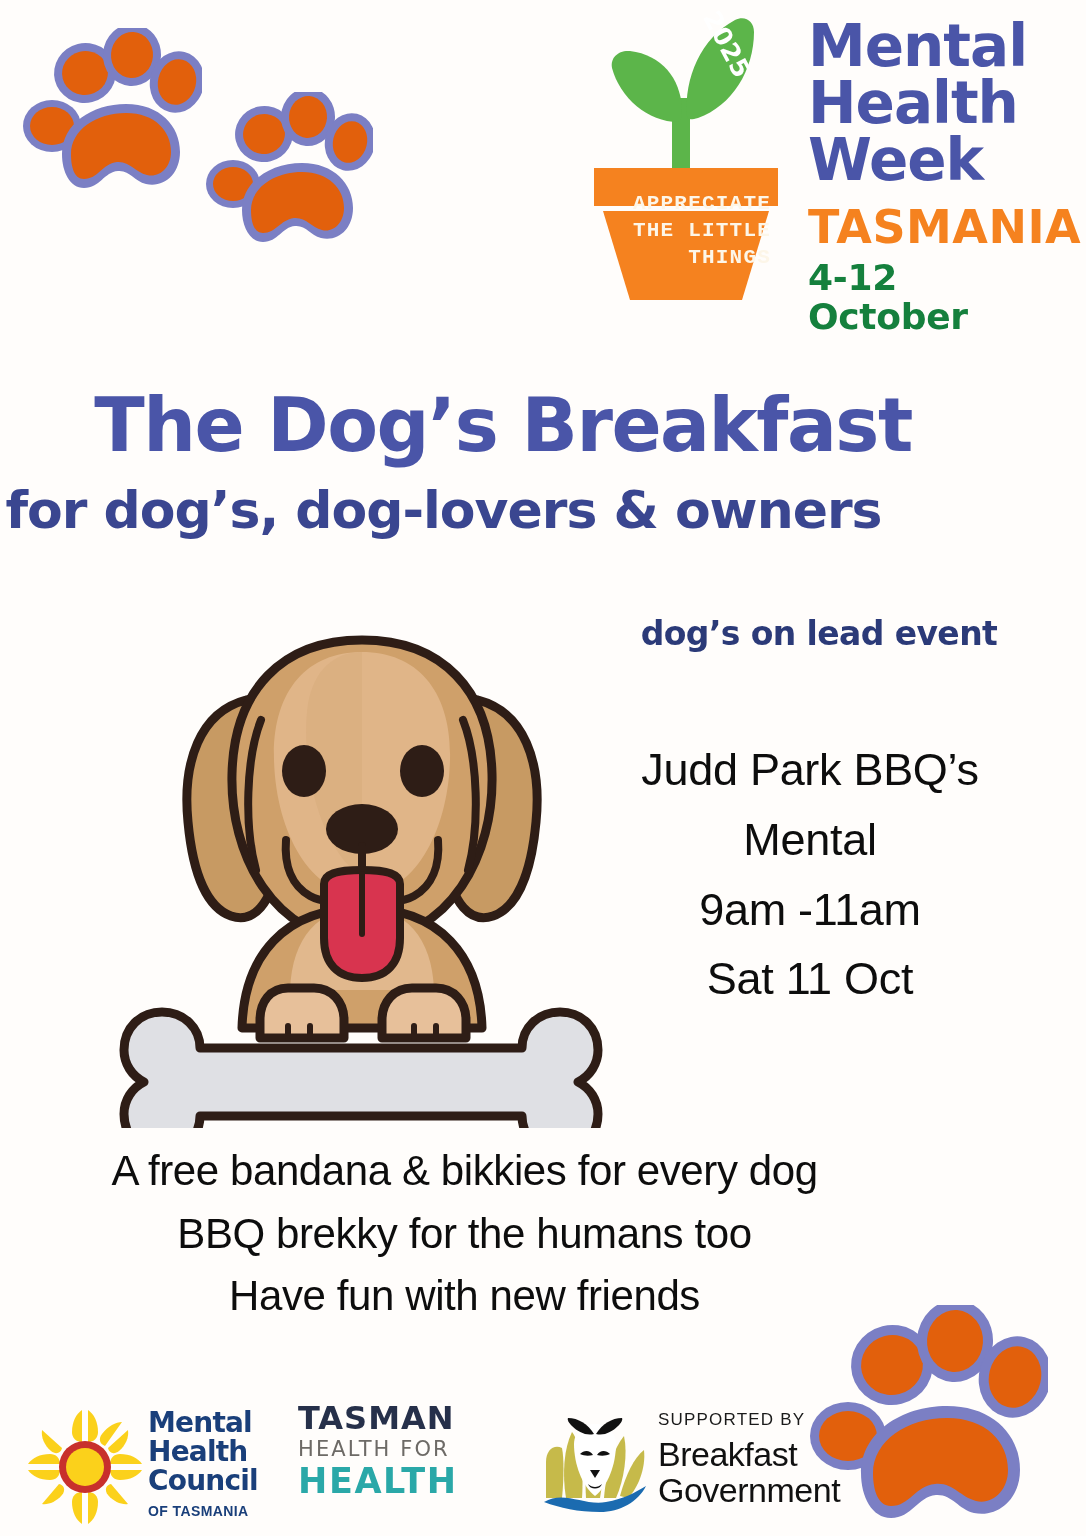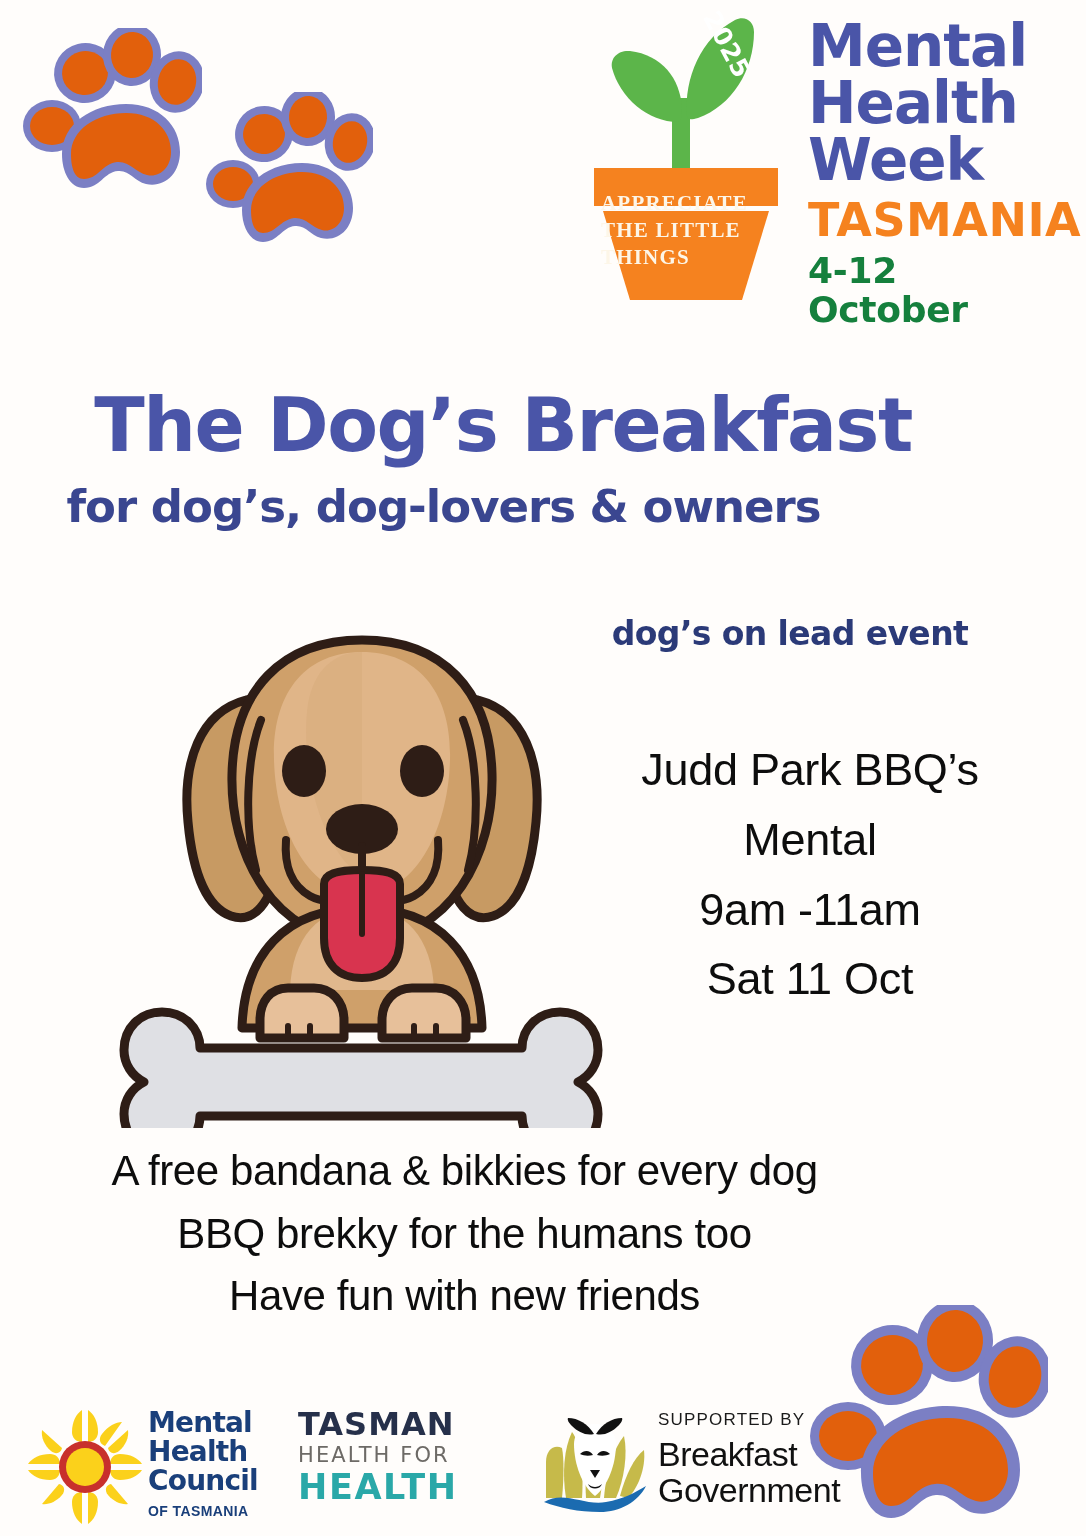--- a/index.html
+++ b/index.html
@@ -58,23 +58,23 @@
     left: 0px;
     top: 4px;
     width: 200px;
     height: 292px;
   }
   .mhw-pot-text {
     position: absolute;
     left: 15px;
     top: 182px;
     width: 170px;
-    text-align: left;
+    text-align: right;
     color: #fdf6e8;
-    font-family: Liberation Serif, serif;
+    font-family: Liberation Mono, monospace;
     font-weight: bold;
     font-size: 21px;
     letter-spacing: 1.2px;
     line-height: 1.29;
   }
   .mhw-pot-text div { white-space: nowrap; }
   .mhw-year {
     position: absolute;
     left: 105px;
     top: 22px;
@@ -99,21 +99,21 @@
     line-height: 0.98;
     letter-spacing: -1px;
   }
   .mhw-words .tas {
     font-family: "DejaVu Sans", sans-serif;
     font-weight: bold;
     color: #f5821f;
     font-size: 46px;
     line-height: 1.05;
     letter-spacing: 0.5px;
-    margin-top: 8px;
+    margin-top: 15px;
   }
   .mhw-words .dates {
     font-family: "DejaVu Sans", sans-serif;
     font-weight: bold;
     color: #15803d;
     font-size: 36px;
     line-height: 1.1;
     margin-top: 6px;
     letter-spacing: -0.3px;
   }
@@ -134,29 +134,29 @@
   }
   .subhead {
     position: absolute;
     left: 0;
     top: 484px;
     width: 887px;
     text-align: center;
     color: #3a4690;
     font-family: "DejaVu Sans", sans-serif;
     font-weight: bold;
-    font-size: 45px;
+    font-size: 52px;
     letter-spacing: -1px;
     line-height: 1;
   }
 
   
   .lead-note {
     position: absolute;
-    left: 540px;
+    left: 569px;
     top: 614px;
     width: 500px;
     text-align: center;
     color: #2b3a78;
     font-family: "DejaVu Sans", sans-serif;
     font-weight: bold;
     font-size: 33px;
     letter-spacing: -0.6px;
   }
   .details {
@@ -233,21 +233,21 @@
     font-family: Liberation Sans, sans-serif;
     font-weight: bold;
     color: #1a3f7a;
     font-size: 14px;
     letter-spacing: 0.4px;
     margin-top: 9px;
   }
   .logo-tvfh {
     position: absolute;
     left: 298px;
-    top: 16px;
+    top: 10px;
     width: 186px;
     height: 112px;
     text-align: left;
   }
   .tvfh-1 {
     font-family: "DejaVu Sans", sans-serif;
     font-weight: bold;
     color: #26304a;
     font-size: 32px;
     letter-spacing: 1px;

